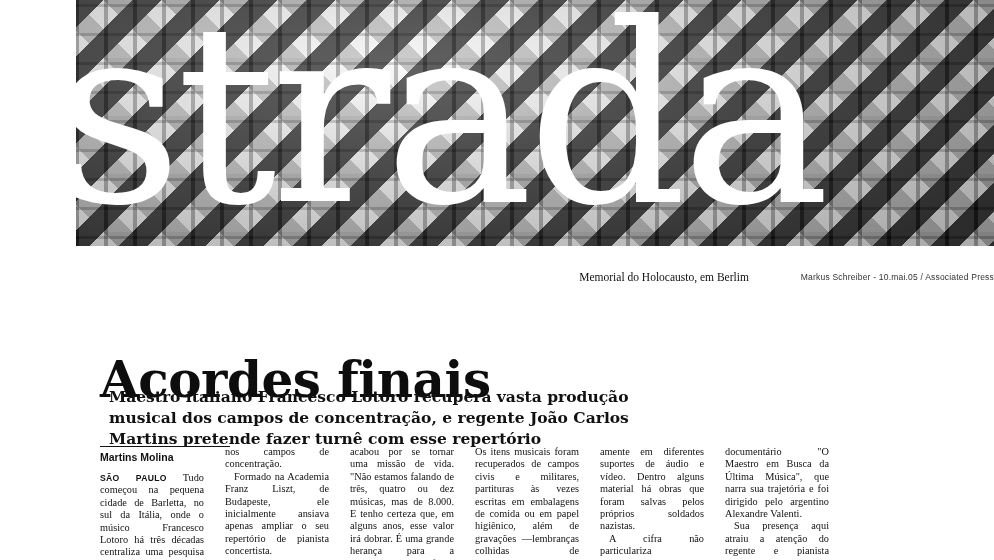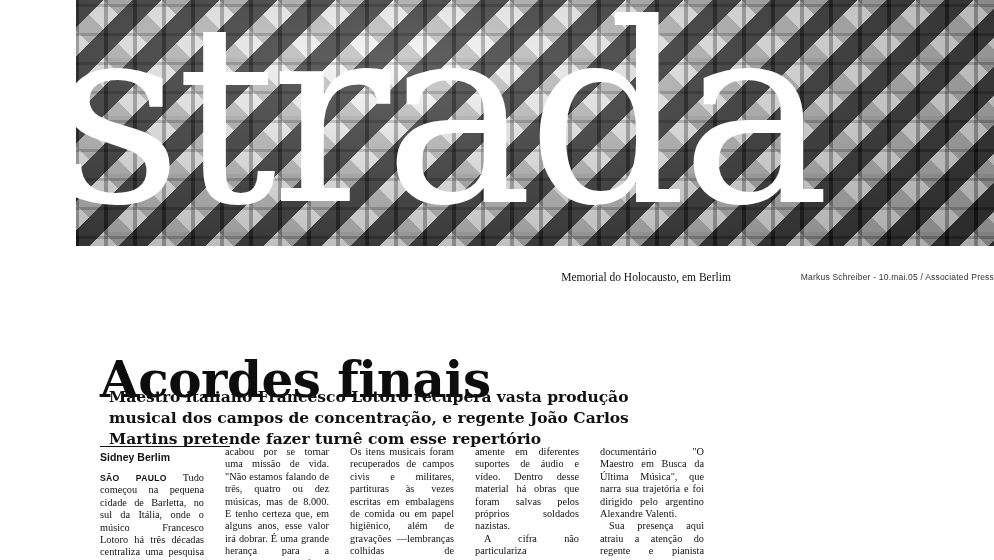--- a/index.html
+++ b/index.html
@@ -97,21 +97,21 @@
   
   .credit-row {
     position: absolute;
     left: 75px;
     top: 270px;
     width: 919px;
     height: 14px;
     display: flex;
     justify-content: flex-end;
     align-items: center;
-    gap: 22px;
+    gap: 4px;
   }
   .credit-caption {
     font-family: "Liberation Serif", serif;
     font-size: 11.5px;
     color: #111;
   }
   .credit-source {
     font-family: "Liberation Sans", sans-serif;
     font-size: 8.5px;
     color: #333;
@@ -198,43 +198,48 @@
   <div class="white-left"></div>
   <div class="white-bottom-fade"></div>
 
   <div class="credit-row">
     <span class="credit-caption">Memorial do Holocausto, em Berlim</span>
     <span class="credit-source">Markus Schreiber - 10.mai.05 / Associated Press</span>
   </div>
 
   <h1 class="headline">Acordes finais</h1>
   <div class="subhead">Maestro italiano Francesco Lotoro recupera vasta produção musical dos campos de concentração, e regente João Carlos Martins pretende fazer turnê com esse repertório</div>
-  <div class="byline">Sidney Berlim</div>
+  <div class="byline">Martins Molina</div>
 
   <div class="columns">
 
     <div class="col">
       <div class="col-spacer"></div>
       <p class="first">
         <span class="dateline">SÃO PAULO</span>
         <span>Tudo começou na pequena cidade de Barletta, no sul da Itália, onde o músico Francesco Lotoro há três décadas centraliza uma pesquisa sobre a música composta</span>
       </p>
     </div>
 
+    <div class="col">
+      <p class="first">nos campos de concentração.</p>
+      <p>Formado na Academia Franz Liszt, de Budapeste, ele inicialmente ansiava apenas ampliar o seu repertório de pianista concertista.</p>
+      <p>A pesquisa, contudo, assumiu proporções colossais e</p>
+    </div>
 
     <div class="col">
       <p class="first">acabou por se tornar uma missão de vida. "Não estamos falando de três, quatro ou dez músicas, mas de 8.000. E tenho certeza que, em alguns anos, esse valor irá dobrar. É uma grande herança para a humanidade", afirma Lotoro.</p>
     </div>
 
     <div class="col">
       <p class="first">Os itens musicais foram recuperados de campos civis e militares, partituras às vezes escritas em embalagens de comida ou em papel higiênico, além de gravações —lembranças colhidas de sobreviventes— preservadas precari-</p>
     </div>
 
     <div class="col">
-      <p class="first">amente em diferentes suportes de áudio e vídeo. Dentro desse material há obras que foram salvas pelos próprios soldados nazistas.</p>
+      <p class="first">amente em diferentes suportes de áudio e vídeo. Dentro alguns material há obras que foram salvas pelos próprios soldados nazistas.</p>
       <p>A cifra não particulariza exclusivamente as composições de prisioneiros judeus, mas inclui igualmente a atividade musical de outros grupos arbitrariamente aprisionados por regimes de exceção no período entre 1933 (ascensão de Hitler) e 1953 (morte de Stálin).</p>
 
     </div>
 
     <div class="col">
       <p class="first">documentário "O Maestro em Busca da Última Música", que narra sua trajetória e foi dirigido pelo argentino Alexandre Valenti.</p>
       <p>Sua presença aqui atraiu a atenção do regente e pianista brasileiro João Carlos Martins, que —com sua personalidade inquieta e grande capacidade de mobilização— deu os passos iniciais para uma colaboração que poderá gerar uma turnê com repertório exclusivamente composto por judeus que ficaram presos em campos de concentração.</p>
 
     </div>
 

